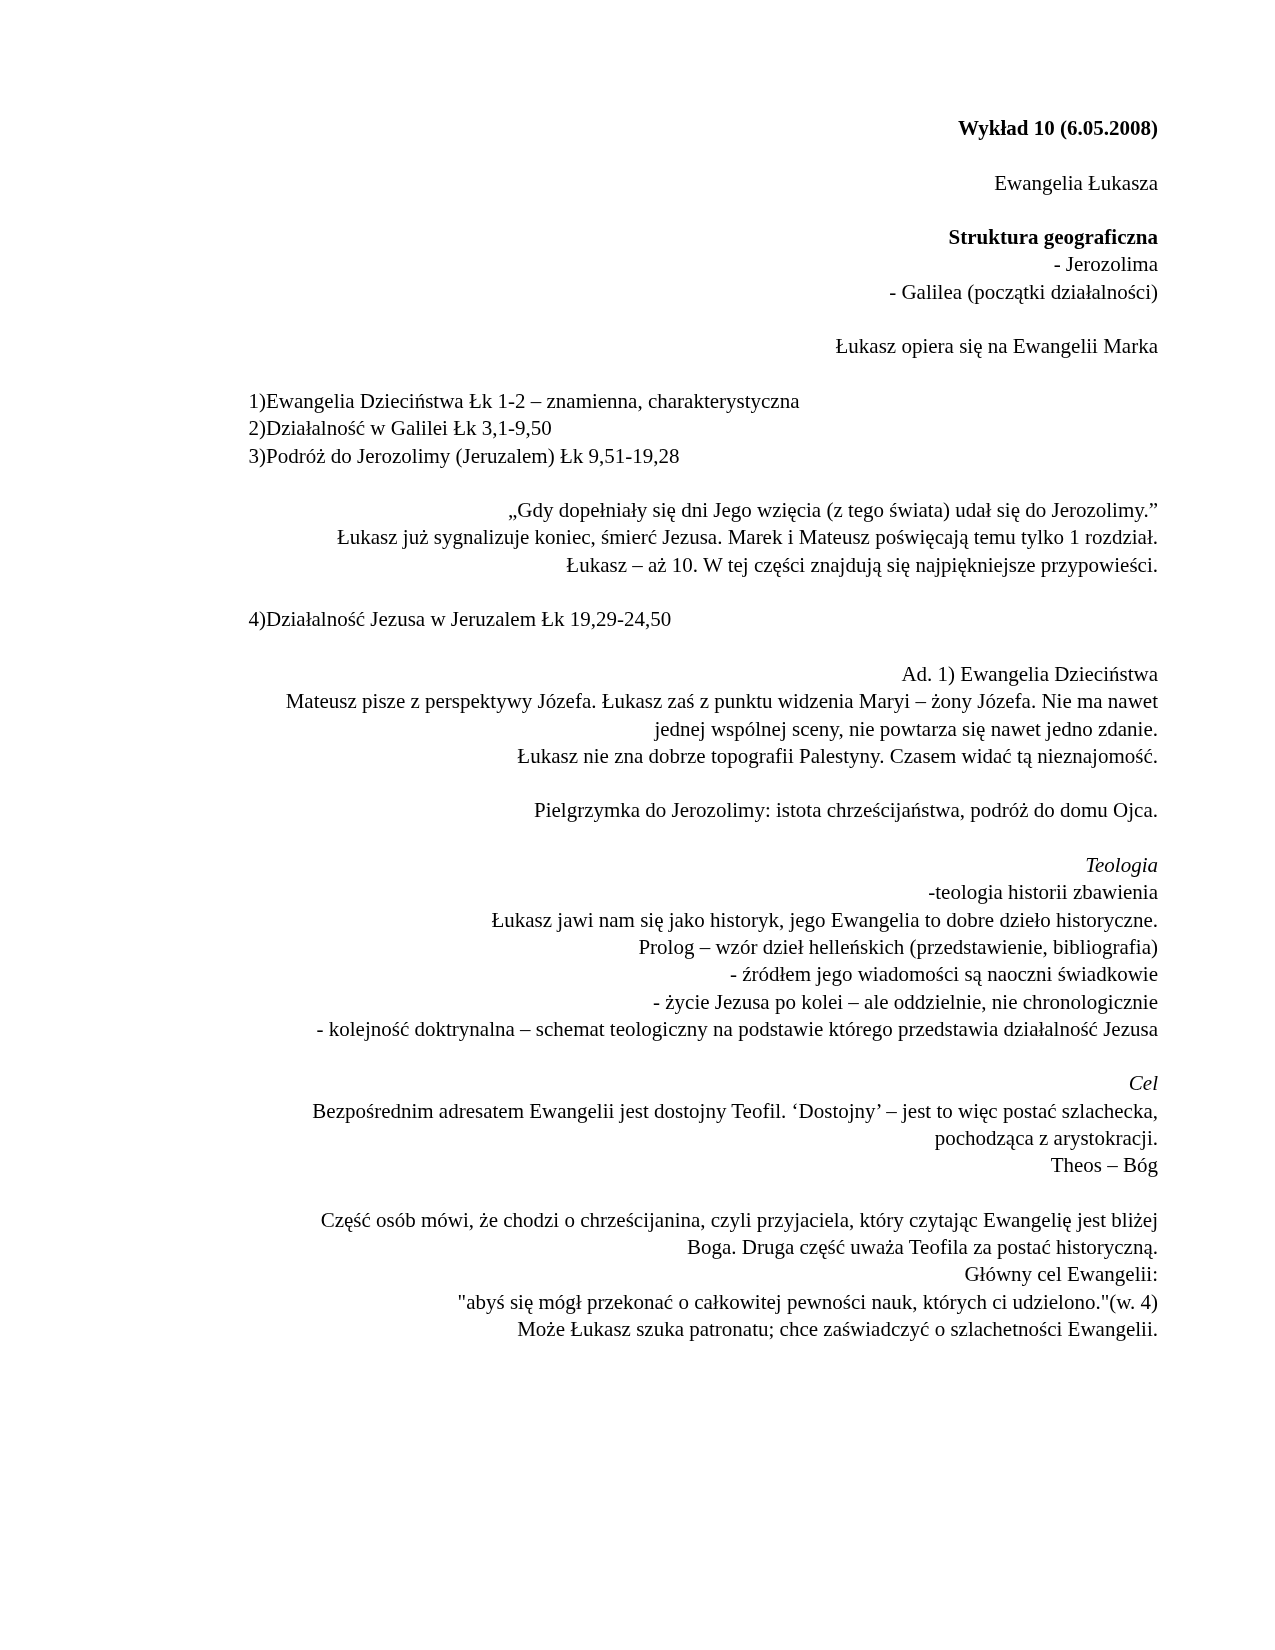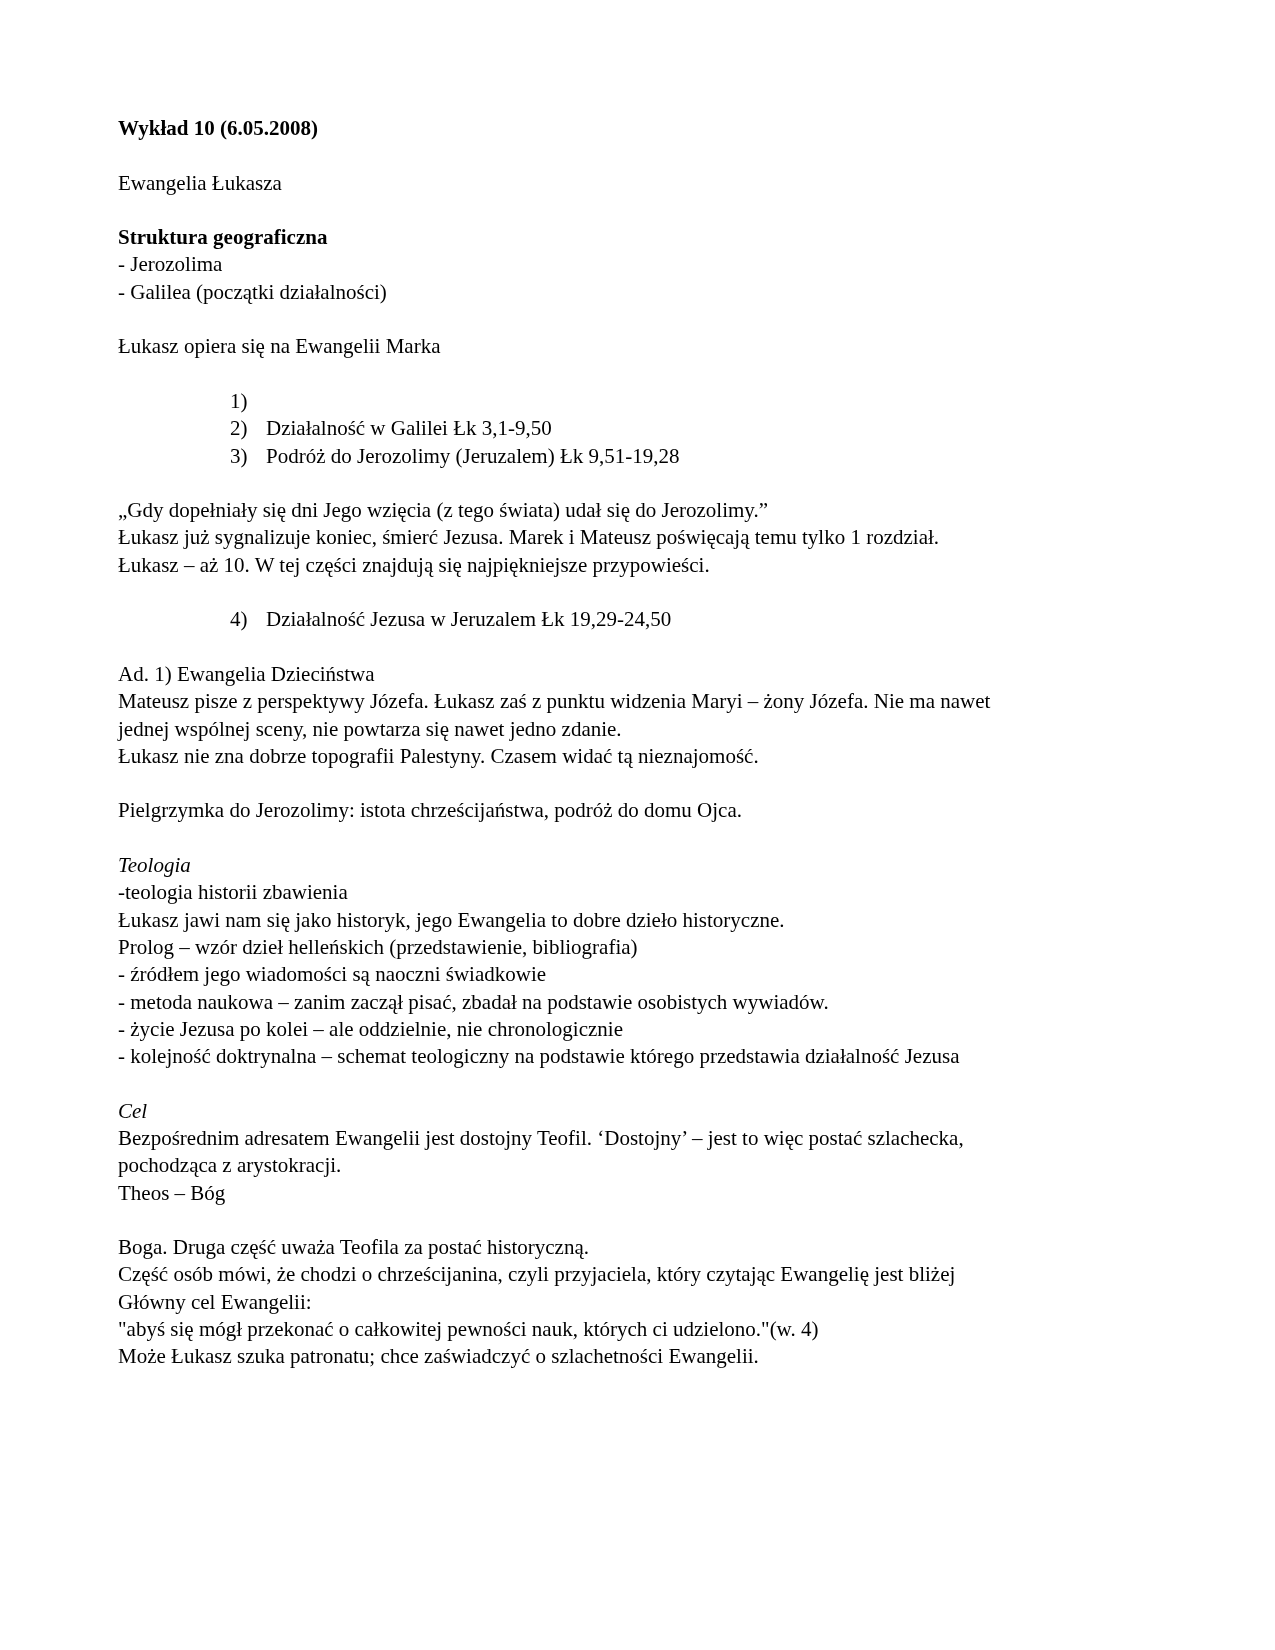--- a/index.html
+++ b/index.html
@@ -4,21 +4,21 @@
 <style>
   html, body { margin: 0; padding: 0; background: #ffffff; }
   body { width: 1275px; height: 1650px; position: relative; overflow: hidden; }
   .page {
     position: absolute; left: 0; top: 0; width: 1275px; height: 1650px;
     background: #ffffff; color: #000000;
     font-family: "Liberation Serif", "DejaVu Serif", serif;
     font-size: 21px;
   }
   .content { position: absolute; left: 118px; top: 115px; width: 1040px; }
-  .line { height: 27.3px; line-height: 27.3px; white-space: nowrap; }
+  .line { height: 27.3px; line-height: 27.3px; white-space: nowrap; text-align: right; }
   .blank { height: 27.3px; }
   .bold { font-weight: bold; }
   .italic { font-style: italic; }
   .numbered { padding-left: 112px; display: flex; }
   .numbered .num { width: 36px; display: inline-block; }
 </style>
 </head>
 <body>
 
 <div class="page">
@@ -32,20 +32,21 @@
     <div class="line bold">Struktura geograficzna</div>
     <div class="line">- Jerozolima</div>
     <div class="line">- Galilea (początki działalności)</div>
     <div class="blank"></div>
 
     <div class="line">Łukasz opiera się na Ewangelii Marka</div>
     <div class="blank"></div>
 
     <div class="line numbered">
       <span class="num">1)</span>
+      <span>Ewangelia Dzieciństwa Łk 1-2 – znamienna, charakterystyczna</span>
     </div>
     <div class="line numbered">
       <span class="num">2)</span>
       <span>Działalność w Galilei Łk 3,1-9,50</span>
     </div>
     <div class="line numbered">
       <span class="num">3)</span>
       <span>Podróż do Jerozolimy (Jeruzalem) Łk 9,51-19,28</span>
     </div>
     <div class="blank"></div>
@@ -68,31 +69,30 @@
     <div class="blank"></div>
 
     <div class="line">Pielgrzymka do Jerozolimy: istota chrześcijaństwa, podróż do domu Ojca.</div>
     <div class="blank"></div>
 
     <div class="line italic">Teologia</div>
     <div class="line">-teologia historii zbawienia</div>
     <div class="line">Łukasz jawi nam się jako historyk, jego Ewangelia to dobre dzieło historyczne.</div>
     <div class="line">Prolog – wzór dzieł helleńskich (przedstawienie, bibliografia)</div>
     <div class="line">- źródłem jego wiadomości są naoczni świadkowie</div>
-    <div class="line">- metoda naukowa – zanim zaczął pisać, zbadał na podstawie osobistych wywiadów.</div>
     <div class="line">- życie Jezusa po kolei – ale oddzielnie, nie chronologicznie</div>
     <div class="line">- kolejność doktrynalna – schemat teologiczny na podstawie którego przedstawia działalność Jezusa</div>
     <div class="blank"></div>
 
     <div class="line italic">Cel</div>
     <div class="line">Bezpośrednim adresatem Ewangelii jest dostojny Teofil. ‘Dostojny’ – jest to więc postać szlachecka,</div>
     <div class="line">pochodząca z arystokracji.</div>
     <div class="line">Theos – Bóg</div>
     <div class="blank"></div>
 
+    <div class="line">Część osób mówi, że chodzi o chrześcijanina, czyli przyjaciela, który czytając Ewangelię jest bliżej</div>
     <div class="line">Boga. Druga część uważa Teofila za postać historyczną.</div>
-    <div class="line">Część osób mówi, że chodzi o chrześcijanina, czyli przyjaciela, który czytając Ewangelię jest bliżej</div>
     <div class="line">Główny cel Ewangelii:</div>
     <div class="line">"abyś się mógł przekonać o całkowitej pewności nauk, których ci udzielono."(w. 4)</div>
     <div class="line">Może Łukasz szuka patronatu; chce zaświadczyć o szlachetności Ewangelii.</div>
 
   </div>
 </div>
 
 </body></html>

